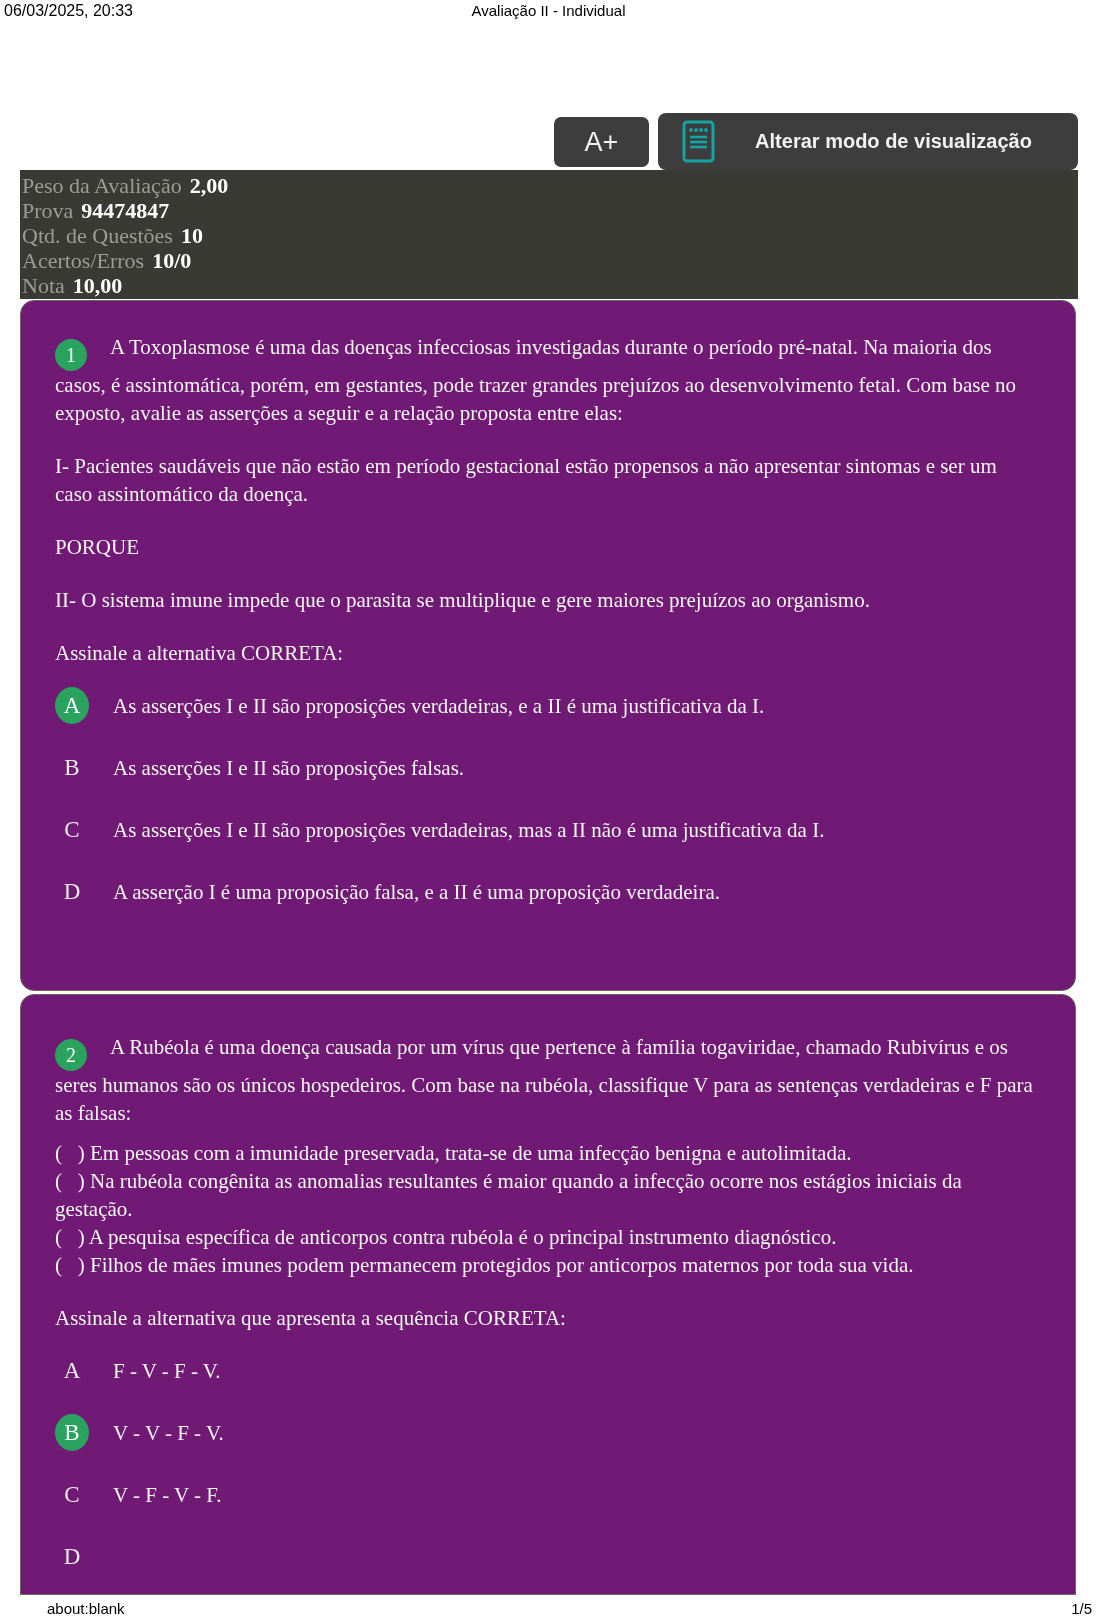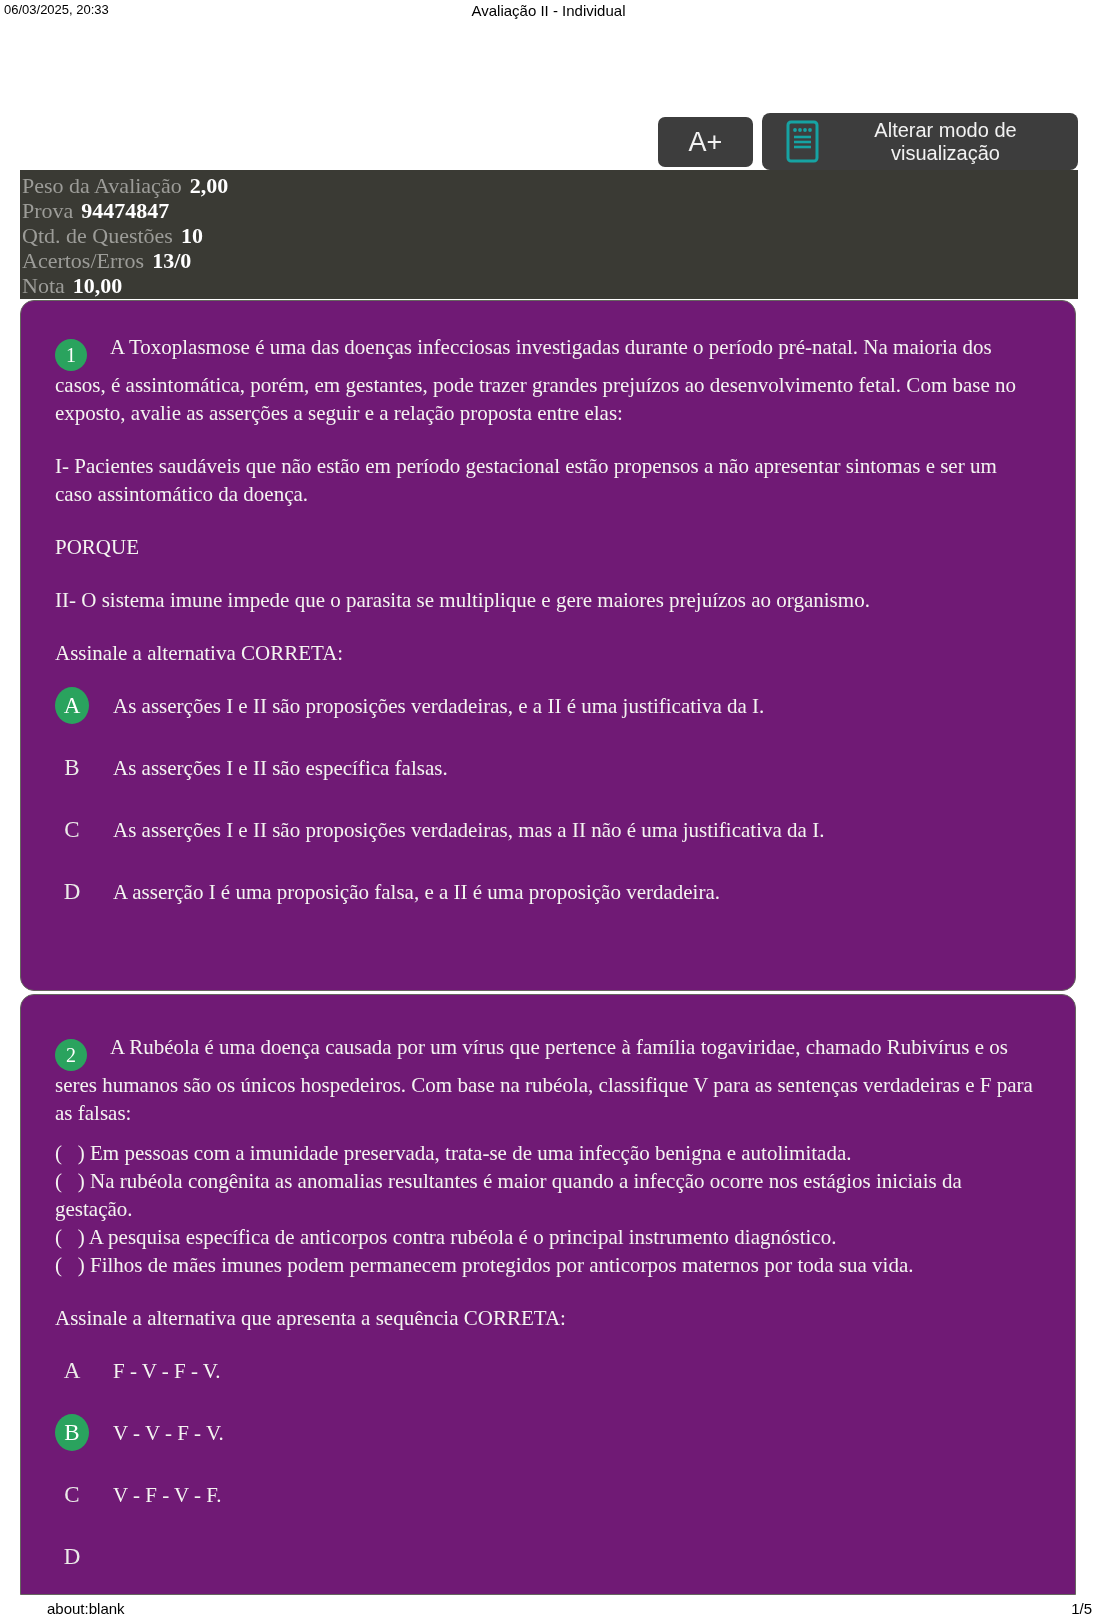--- a/index.html
+++ b/index.html
@@ -1,31 +1,31 @@
 <!DOCTYPE html>
 <html lang="pt"><head>
 <meta charset="utf-8">
 <style>
   html,body{margin:0;padding:0;background:#fff;}
   #page{position:relative;width:1097px;height:1621px;background:#ffffff;overflow:hidden;
         font-family:"Liberation Sans",sans-serif;}
 
   
-  .hdr-date{position:absolute;top:2px;left:4px;font-size:13px;color:#000;}
+  .hdr-date{position:absolute;top:2px;left:4px;font-size:16px;color:#000;}
   .hdr-title{position:absolute;top:2px;left:0;right:0;text-align:center;font-size:15px;color:#000000;}
   .ftr-left{position:absolute;top:1600px;left:3px;font-size:15px;color:#000;margin-left:44px;}
   .ftr-right{position:absolute;top:1600px;right:5px;font-size:15px;color:#000;}
 
   
   .toolbar{position:absolute;top:113px;right:19px;display:flex;align-items:flex-start;gap:9px;}
   .btn{background:#3d3d3d;color:#f2f2f2;display:flex;align-items:center;justify-content:center;
        box-sizing:border-box;cursor:pointer;}
   .btn-aplus{margin-top:4px;width:95px;height:50px;border-radius:7px;font-size:27px;}
-  .btn-view{width:316px;height:57px;border-radius:8px;font-size:20px;gap:18px;
-            justify-content:flex-start;padding:0 24px;}
+  .btn-view{width:420px;height:57px;border-radius:8px;font-size:20px;gap:18px;
+            justify-content:flex-start;padding:0 24px;font-weight:bold;}
   .btn-view .lbl{flex:1;text-align:center;}
 
   
   .summary{position:absolute;top:170px;left:20px;width:1058px;box-sizing:border-box;
            background:#3a3a34;padding:3px 11px 1px 2px;
            font-family:"Liberation Serif",serif;font-size:22px;line-height:25px;}
   .summary p{margin:0;}
   .summary .lab{color:#9c9c98;}
   .summary .val{color:#ffffff;font-weight:bold;margin-left:8px;}
 
@@ -77,38 +77,38 @@
         <line x1="8" y1="27" x2="25" y2="27" stroke="#16a3a3" stroke-width="2.6"></line>
       </svg>
       <span class="lbl">Alterar modo de visualização</span>
     </div>
   </div>
 
   <div class="summary">
     <p><span class="lab">Peso da Avaliação</span><span class="val">2,00</span></p>
     <p><span class="lab">Prova</span><span class="val">94474847</span></p>
     <p><span class="lab">Qtd. de Questões</span><span class="val">10</span></p>
-    <p><span class="lab">Acertos/Erros</span><span class="val">13/0</span></p>
+    <p><span class="lab">Acertos/Erros</span><span class="val">10/0</span></p>
     <p><span class="lab">Nota</span><span class="val">10,00</span></p>
   </div>
 
   <div class="card card-q1">
     <p class="first"><span class="badge">1</span><span>A Toxoplasmose é uma das doenças infecciosas investigadas durante o período pré-natal. Na maioria dos casos, é assintomática, porém, em gestantes, pode trazer grandes prejuízos ao desenvolvimento fetal. Com base no exposto, avalie as asserções a seguir e a relação proposta entre elas:</span></p>
     <p>I- Pacientes saudáveis que não estão em período gestacional estão propensos a não apresentar sintomas e ser um caso assintomático da doença.</p>
     <p>PORQUE</p>
     <p>II- O sistema imune impede que o parasita se multiplique e gere maiores prejuízos ao organismo.</p>
     <p>Assinale a alternativa CORRETA:</p>
     <div class="options">
       <div class="option">
         <span class="opt-letter selected">A</span>
         <span class="opt-text">As asserções I e II são proposições verdadeiras, e a II é uma justificativa da I.</span>
       </div>
       <div class="option">
         <span class="opt-letter">B</span>
-        <span class="opt-text">As asserções I e II são específica falsas.</span>
+        <span class="opt-text">As asserções I e II são proposições falsas.</span>
       </div>
       <div class="option">
         <span class="opt-letter">C</span>
         <span class="opt-text">As asserções I e II são proposições verdadeiras, mas a II não é uma justificativa da I.</span>
       </div>
       <div class="option">
         <span class="opt-letter">D</span>
         <span class="opt-text">A asserção I é uma proposição falsa, e a II é uma proposição verdadeira.</span>
       </div>
     </div>

